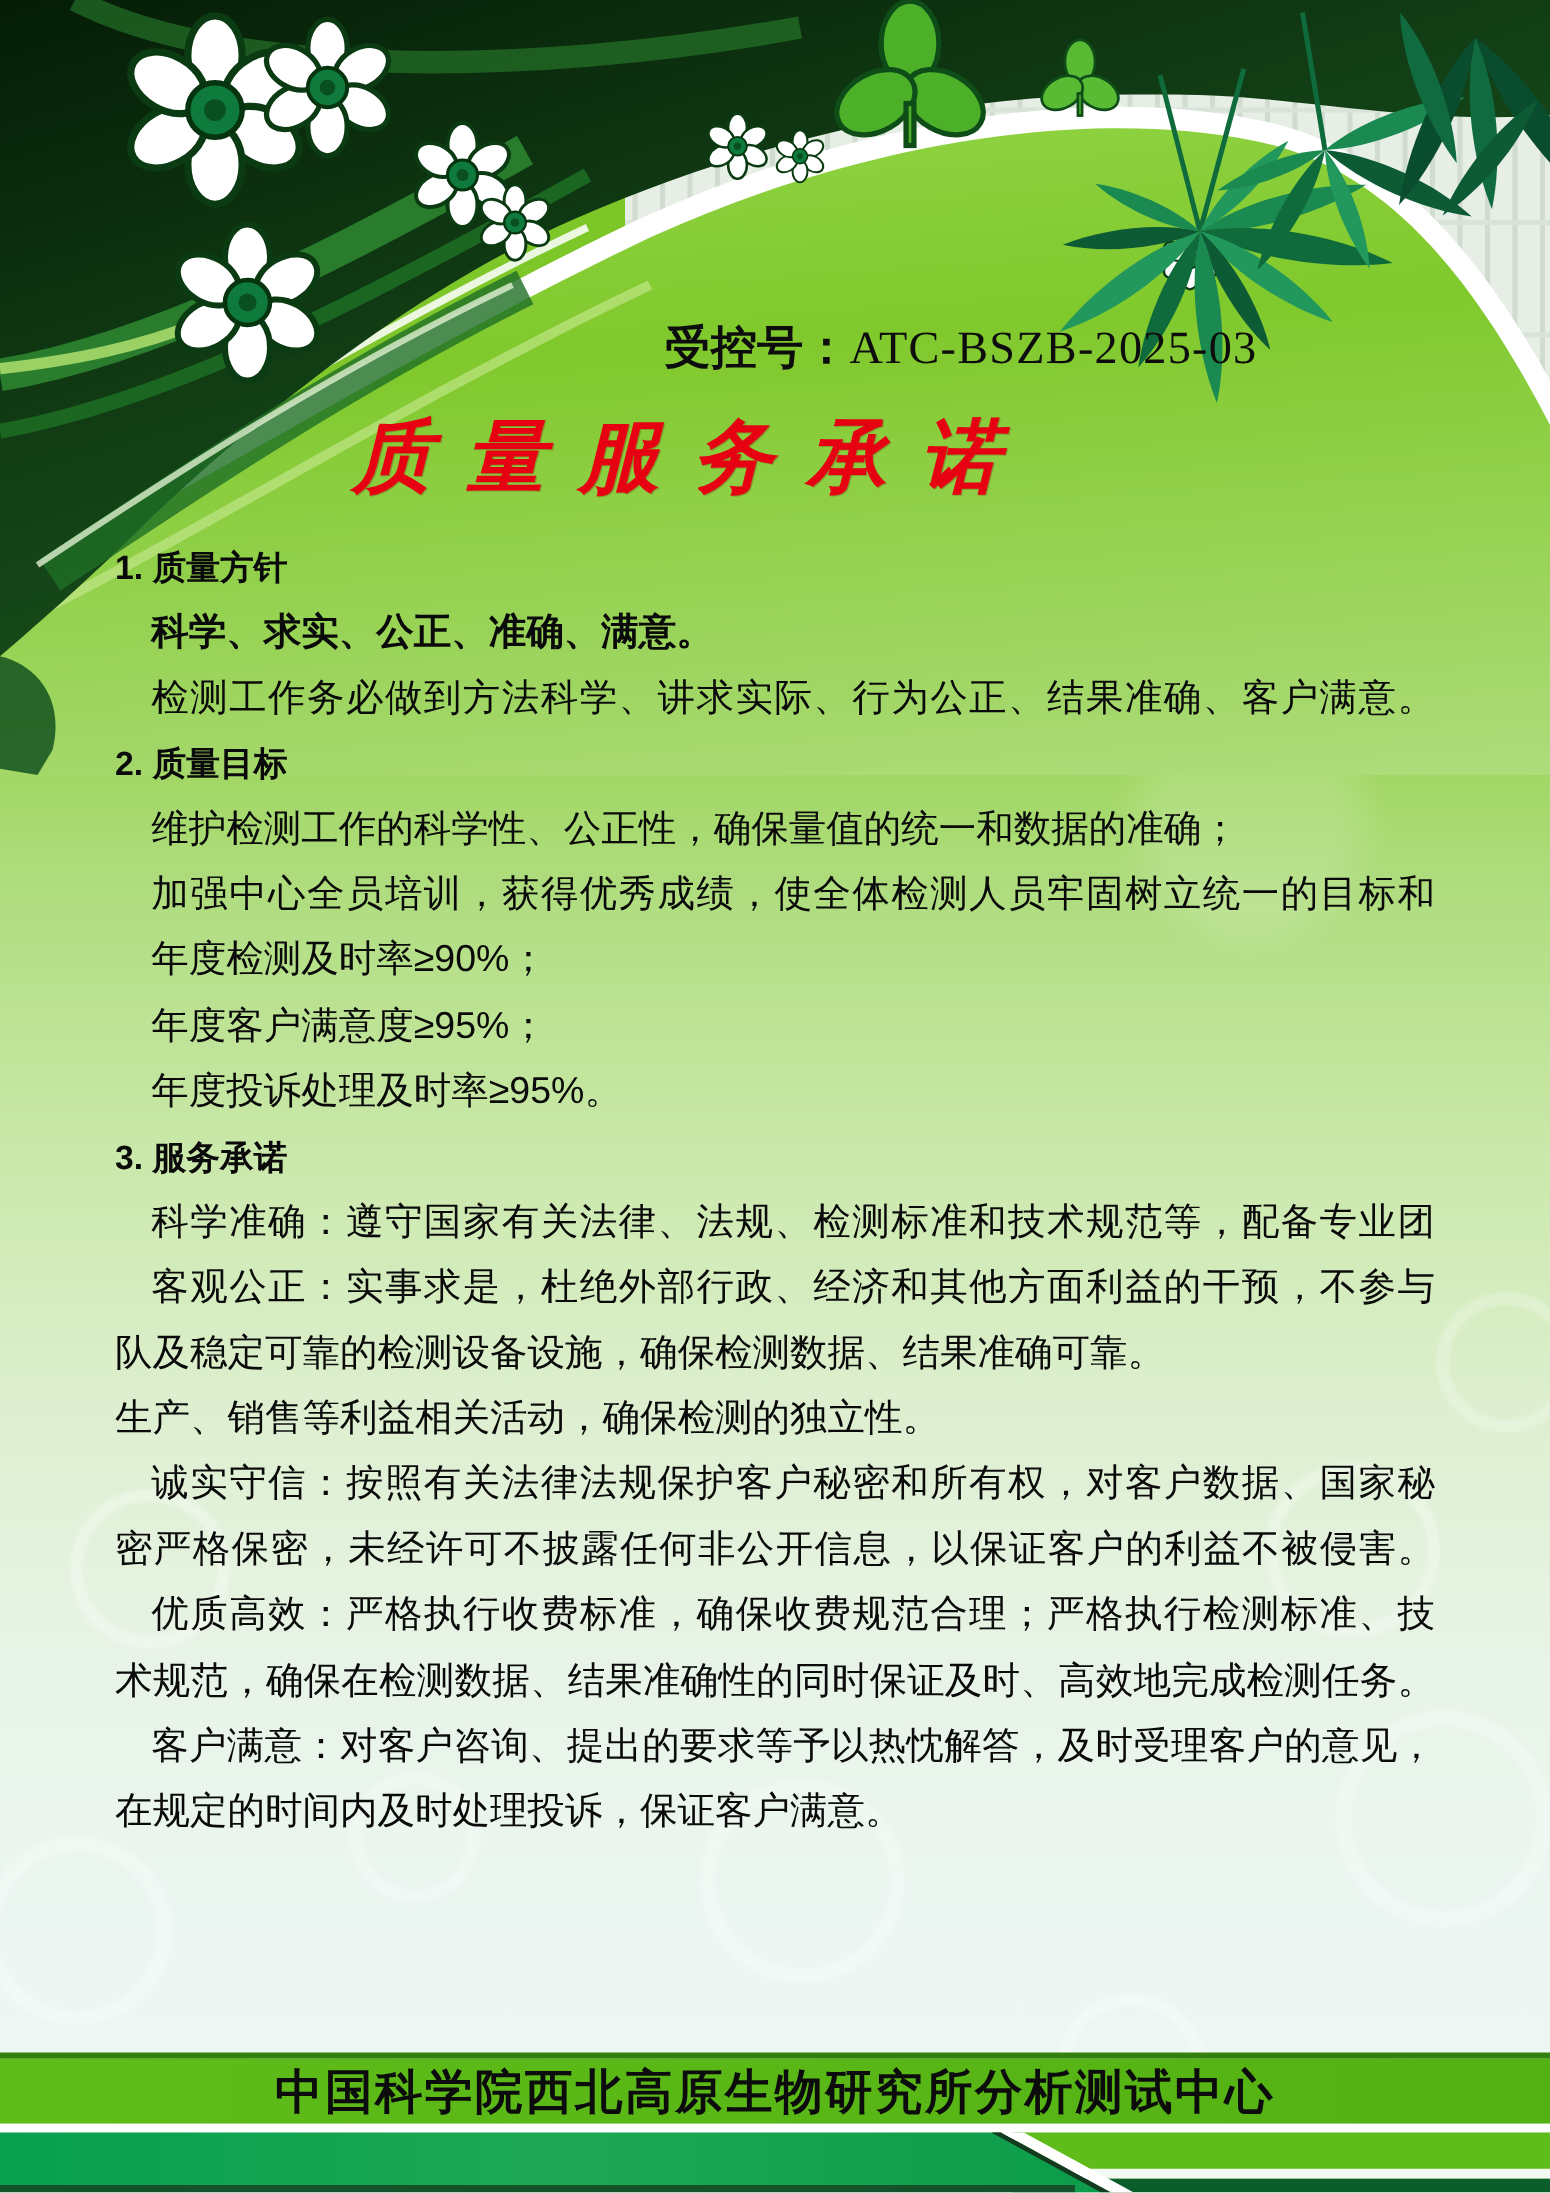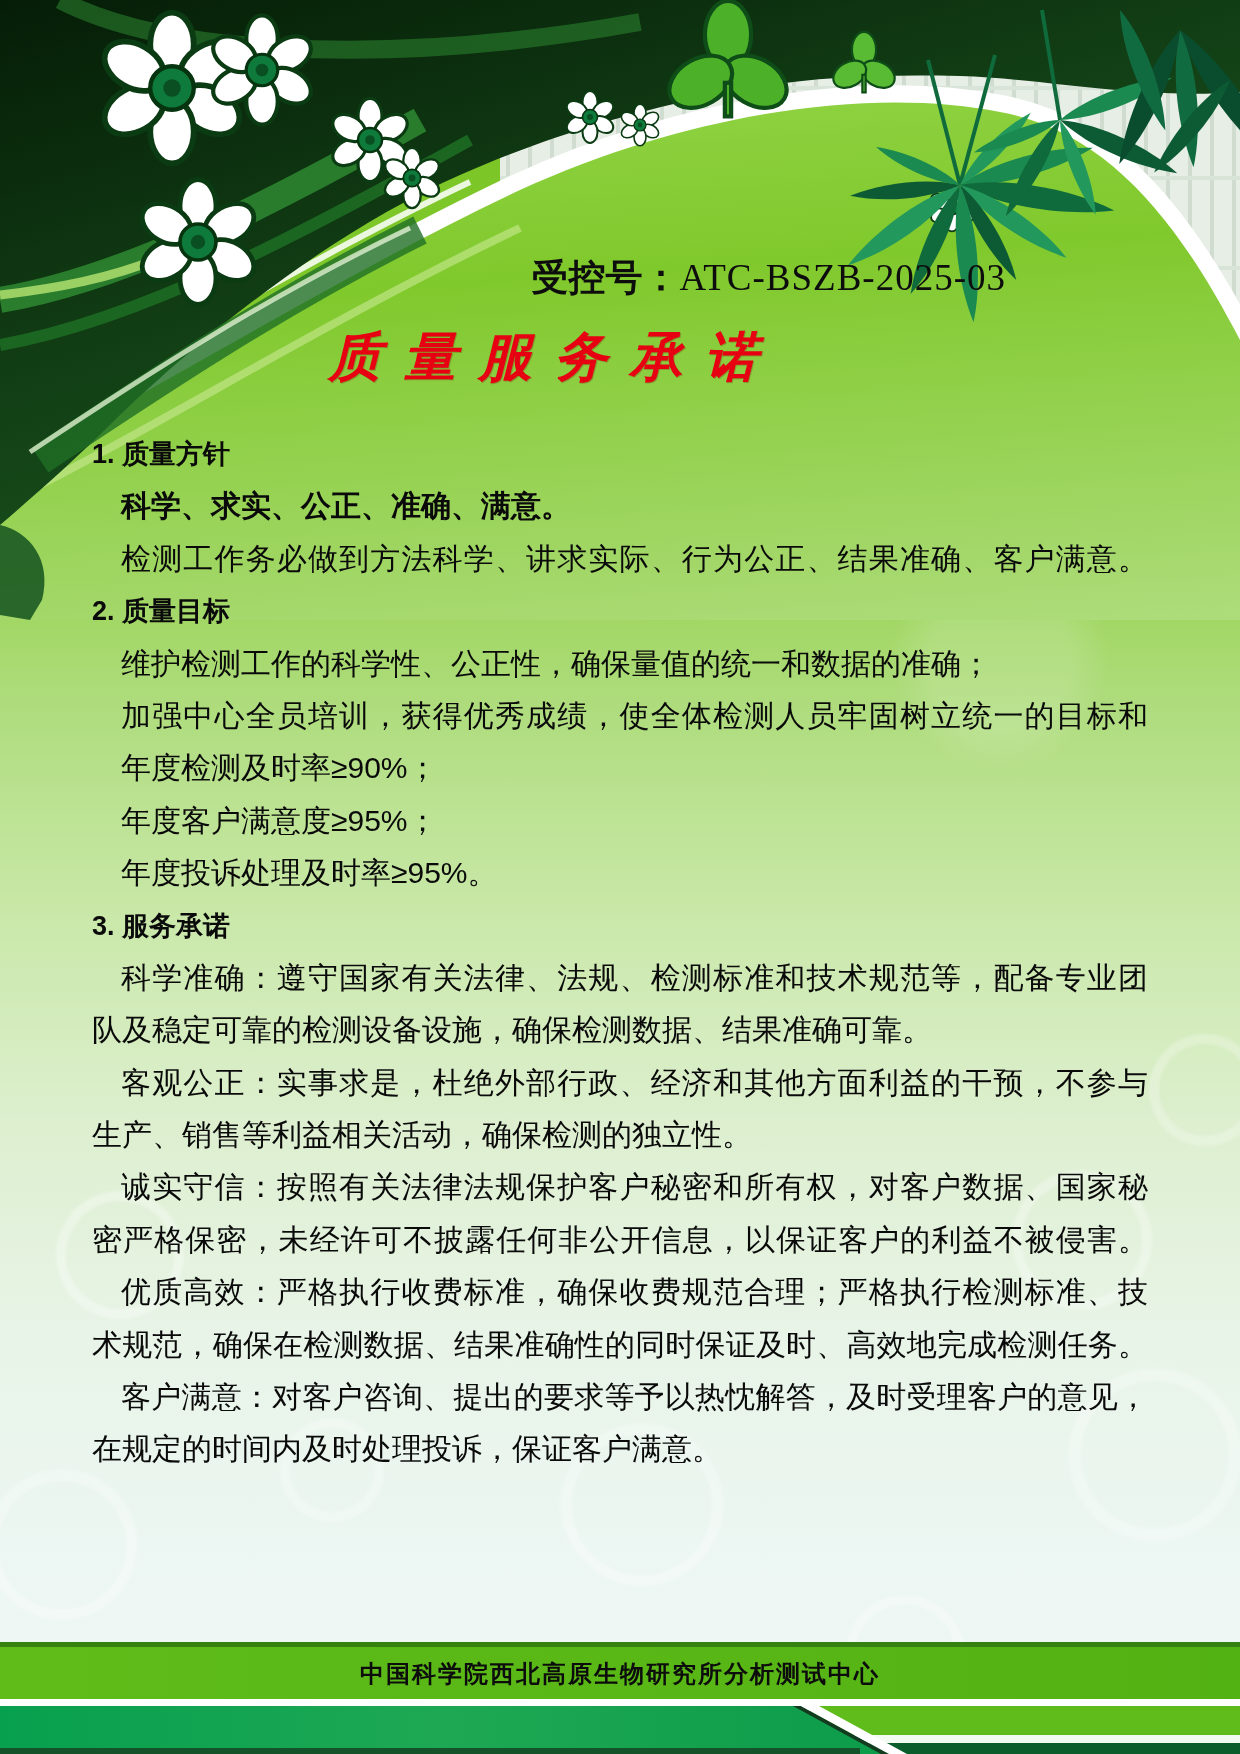--- a/index.html
+++ b/index.html
@@ -27,39 +27,39 @@
   .footer-art{position:absolute;left:0;top:1640px;}
 
   .control-no{
     position:absolute;top:256px;right:234px;height:44px;line-height:44px;
     color:#0d0d0d;font-weight:700;font-size:37px;white-space:nowrap;
   }
   .control-no .cn-val{font-family:"Liberation Serif", serif;font-weight:400;letter-spacing:1px;}
 
   .main-title{
     position:absolute;left:0;top:322px;width:1108px;text-align:center;
-    font-size:53px;font-weight:700;font-style:italic;color:#e60012;
+    font-size:64px;font-weight:700;font-style:italic;color:#e60012;
     letter-spacing:0.42em;white-space:nowrap;
     text-shadow:1px 1px 0 rgba(120,0,0,.25);
   }
 
   .body-text{
     position:absolute;left:92px;top:428px;width:1056px;color:#0a0a0a;
     font-size:30px;
   }
   .body-text .line{height:52.4px;line-height:52.4px;white-space:nowrap;}
   .body-text .line.j{white-space:normal;text-align:justify;text-align-last:justify;}
   .body-text .h{font-weight:700;font-size:27px;}
   .body-text .bi{font-weight:700;padding-left:29px;}
   .body-text .i{padding-left:29px;}
   .body-text .f{padding-left:0;}
 
   .footer-title{
     position:absolute;left:0;top:1651px;width:1240px;height:46px;line-height:46px;
-    text-align:center;font-size:24px;font-weight:700;color:#0c0c0c;letter-spacing:2px;
+    text-align:center;font-size:38px;font-weight:700;color:#0c0c0c;letter-spacing:2px;
   }
 </style>
 </head>
 <body>
 
 <div class="bg"></div>
 
 <svg class="top-art" width="1240" height="620" viewBox="0 0 1240 620" aria-hidden="true">
   <defs>
     <linearGradient id="gDark" x1="0" y1="0" x2="0.7" y2="1">
@@ -175,22 +175,22 @@
     <div class="line bi">科学、求实、公正、准确、满意。</div>
     <div class="line i j">检测工作务必做到方法科学、讲求实际、行为公正、结果准确、客户满意。</div>
     <div class="line h">2. 质量目标</div>
     <div class="line i">维护检测工作的科学性、公正性，确保量值的统一和数据的准确；</div>
     <div class="line i j">加强中心全员培训，获得优秀成绩，使全体检测人员牢固树立统一的目标和</div>
     <div class="line i">年度检测及时率≥90%；</div>
     <div class="line i">年度客户满意度≥95%；</div>
     <div class="line i">年度投诉处理及时率≥95%。</div>
     <div class="line h">3. 服务承诺</div>
     <div class="line i j">科学准确：遵守国家有关法律、法规、检测标准和技术规范等，配备专业团</div>
+    <div class="line i j">客观公正：实事求是，杜绝外部行政、经济和其他方面利益的干预，不参与</div>
     <div class="line f">队及稳定可靠的检测设备设施，确保检测数据、结果准确可靠。</div>
-    <div class="line i j">客观公正：实事求是，杜绝外部行政、经济和其他方面利益的干预，不参与</div>
     <div class="line f">生产、销售等利益相关活动，确保检测的独立性。</div>
     <div class="line i j">诚实守信：按照有关法律法规保护客户秘密和所有权，对客户数据、国家秘</div>
     <div class="line f j">密严格保密，未经许可不披露任何非公开信息，以保证客户的利益不被侵害。</div>
     <div class="line i j">优质高效：严格执行收费标准，确保收费规范合理；严格执行检测标准、技</div>
     <div class="line f j">术规范，确保在检测数据、结果准确性的同时保证及时、高效地完成检测任务。</div>
     <div class="line i j">客户满意：对客户咨询、提出的要求等予以热忱解答，及时受理客户的意见，</div>
     <div class="line f">在规定的时间内及时处理投诉，保证客户满意。</div>
   </div>
 
 <svg class="footer-art" width="1240" height="114" viewBox="0 0 1240 114" aria-hidden="true">

